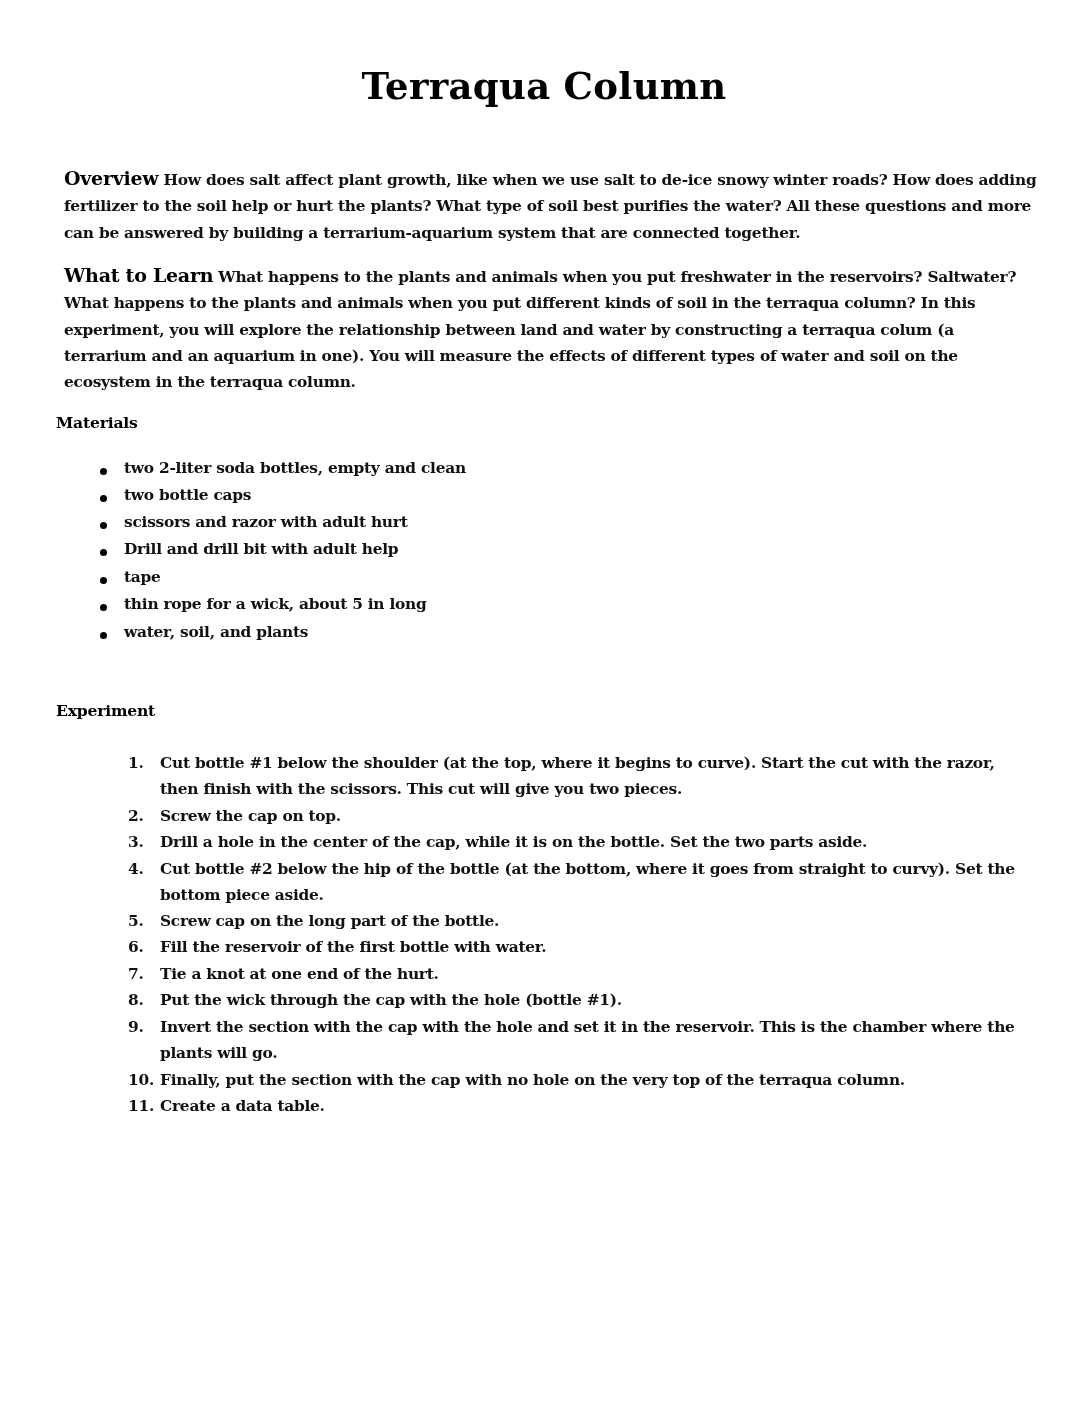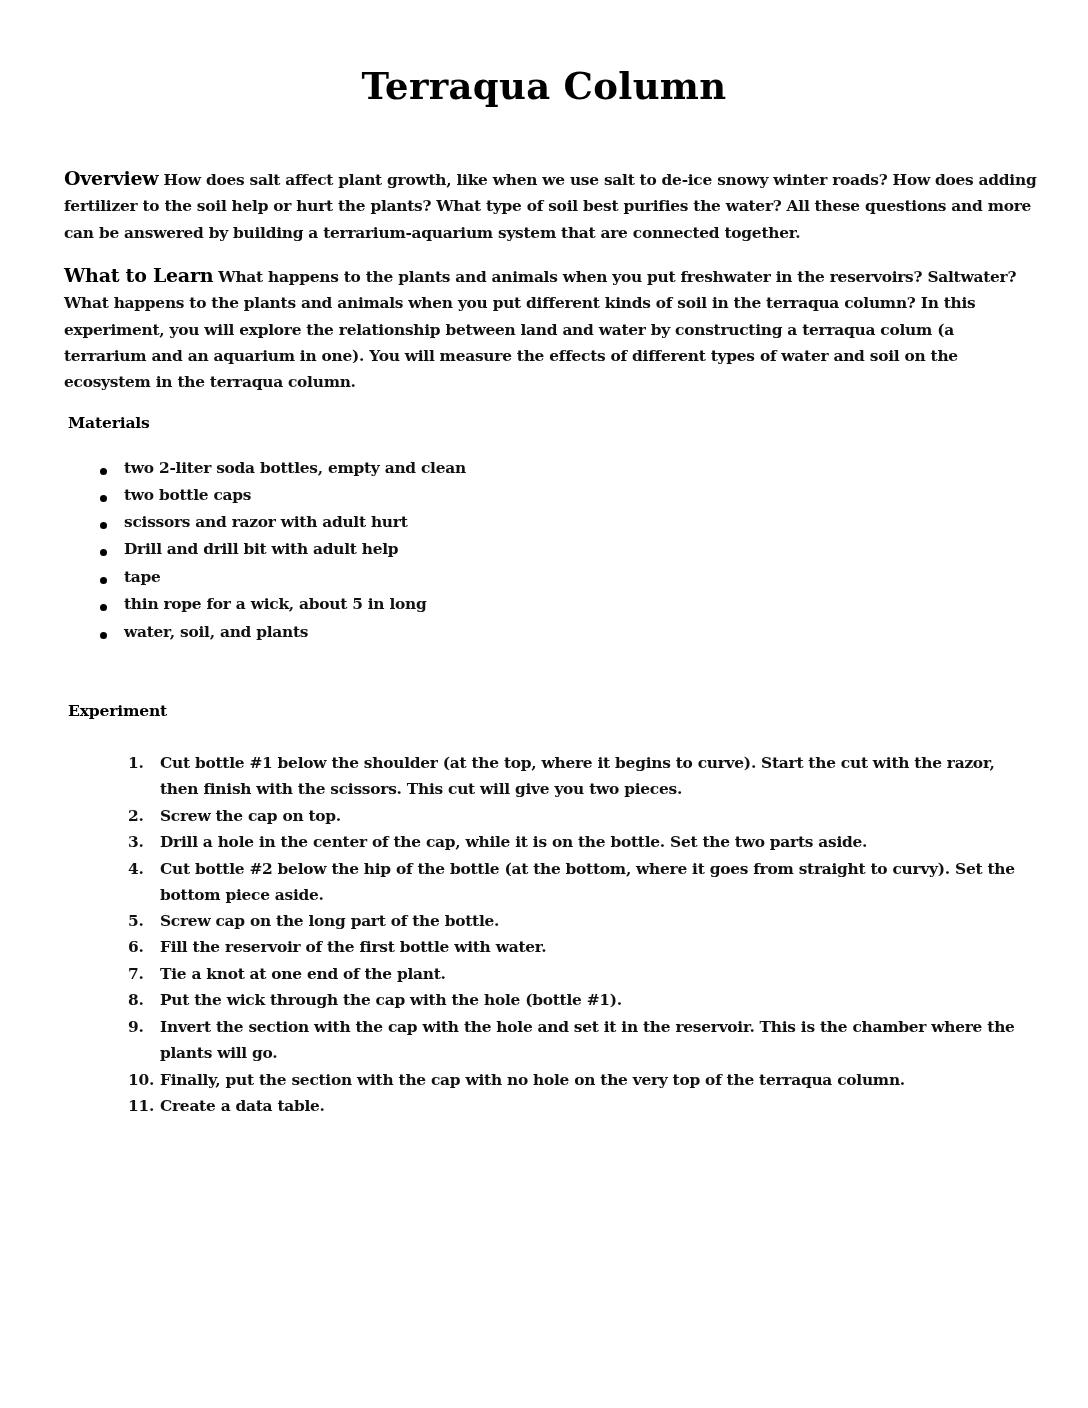--- a/index.html
+++ b/index.html
@@ -5,21 +5,21 @@
     html, body { margin: 0; padding: 0; background: #ffffff; }
     body { width: 1088px; height: 1408px; position: relative; overflow: hidden;
       font-family: "DejaVu Serif", "Liberation Serif", serif; color: #111; }
     .page { position: absolute; left: 0; top: 0; width: 1088px; height: 1164px; background: #fff; }
     .title { position: absolute; left: 0; width: 1088px; top: 64px; text-align: center;
       font-family: "DejaVu Serif", serif; font-weight: bold; font-size: 37px; color: #000; letter-spacing: 0.3px; }
     .para { position: absolute; left: 64px; width: 980px; font-size: 15.4px; line-height: 26.3px;
       font-weight: bold; color: #111; letter-spacing: -0.25px; }
     .para .lead { font-weight: bold; color: #000; font-size: 19px; }
     .line { display: block; white-space: nowrap; }
-    .heading { position: absolute; left: 68px; font-size: 15.6px; font-weight: bold; color: #000; letter-spacing: -0.2px; }
+    .heading { position: absolute; left: 56px; font-size: 15.6px; font-weight: bold; color: #000; letter-spacing: -0.2px; }
     .list { position: absolute; left: 0; width: 1088px; margin: 0; padding: 0; list-style: none; }
     .bullet-item { position: absolute; left: 0; height: 27px; font-size: 15.4px; font-weight: bold; letter-spacing: -0.25px; white-space: nowrap; }
     .bullet-dot { position: absolute; left: 100px; top: 9px; width: 7px; height: 7px; border-radius: 50%; background: #000; }
     .bullet-text { position: absolute; left: 124px; top: 0; }
     .num-item { position: absolute; left: 0; width: 1088px; font-size: 15.4px; font-weight: bold; letter-spacing: -0.25px; line-height: 26.3px; }
     .num-label { position: absolute; left: 128px; top: 0; }
     .num-text { position: absolute; left: 160px; top: 0; white-space: nowrap; }
     .num-text .line { display: block; }
   </style>
 </head>
@@ -113,21 +113,21 @@
       </li>
     <li class="num-item" style="top:934px;">
         <span class="num-label">6.</span>
         <span class="num-text">
           <span class="line">Fill the reservoir of the first bottle with water.</span>
         </span>
       </li>
     <li class="num-item" style="top:961px;">
         <span class="num-label">7.</span>
         <span class="num-text">
-          <span class="line">Tie a knot at one end of the plant.</span>
+          <span class="line">Tie a knot at one end of the hurt.</span>
         </span>
       </li>
     <li class="num-item" style="top:987px;">
         <span class="num-label">8.</span>
         <span class="num-text">
           <span class="line">Put the wick through the cap with the hole (bottle #1).</span>
         </span>
       </li>
     <li class="num-item" style="top:1014px;">
         <span class="num-label">9.</span>

